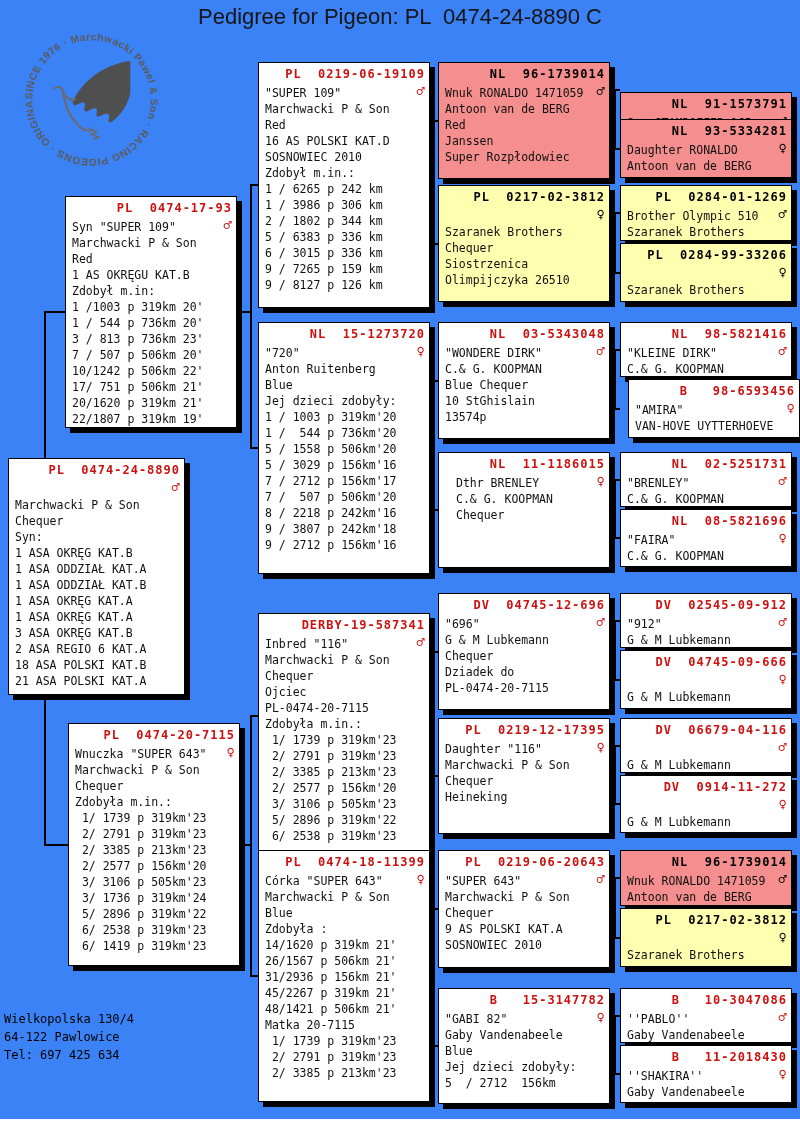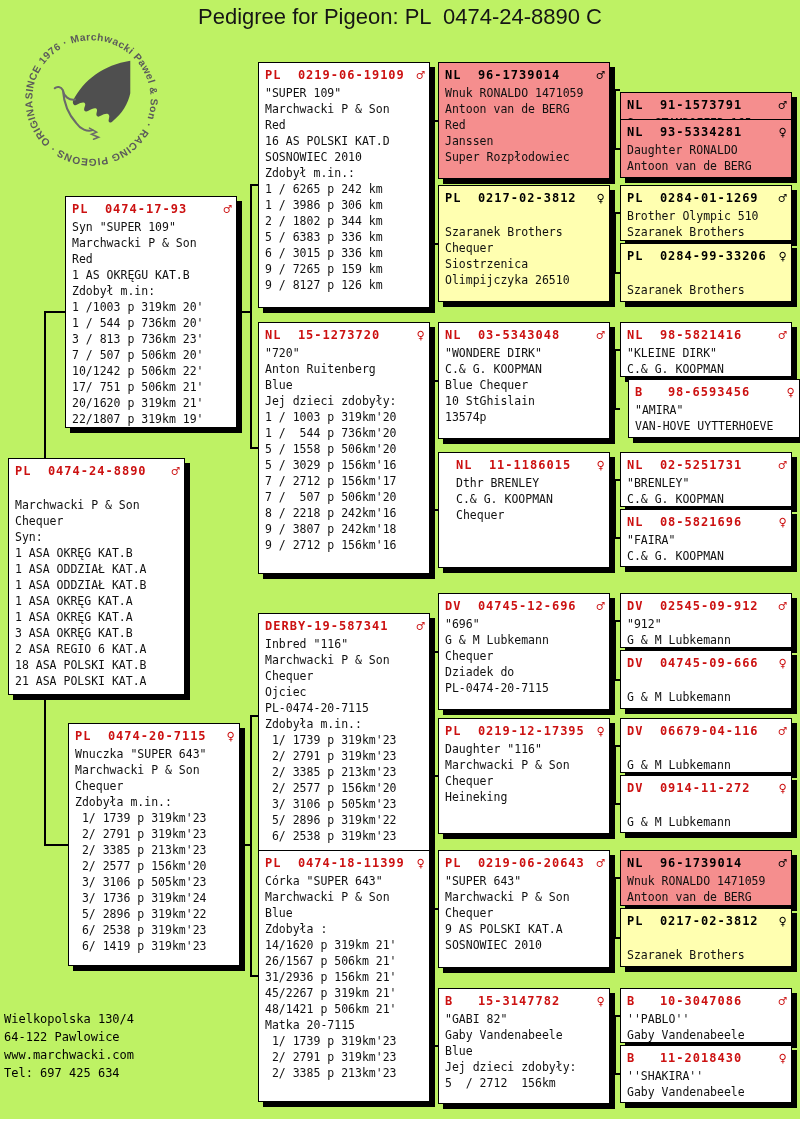--- a/index.html
+++ b/index.html
@@ -1,26 +1,26 @@
 <!DOCTYPE html>
 <html style="--pink: #F58E8E; --yellow: #FFFFB0; --red: #CC1111;"><head>
 <meta charset="utf-8">
 <style>
   html,body{margin:0;padding:0;background:#fff;}
-  #stage{position:relative;width:800px;height:1119px;background:#bef264;overflow:hidden;
+  #stage{position:relative;width:800px;height:1119px;background:#3b82f6;overflow:hidden;
          font-family:"DejaVu Sans Mono",monospace;text-decoration:underline;}
   .title{position:absolute;top:4px;left:0;width:100%;text-align:center;
          font-family:"Liberation Sans",sans-serif;font-size:22px;color:#151515;white-space:pre;}
   .pbox{position:absolute;box-sizing:border-box;border:1px solid #000;background:#fff;
         box-shadow:5px 5px 0 #000;padding:2px 4px 2px 6px;overflow:hidden;z-index:2;}
   .bg-pink{background:var(--pink);}
   .bg-yellow{background:var(--yellow);}
-  .phead{display:flex;justify-content:space-between;align-items:center;
+  .phead{display:flex;justify-content:space-between;align-items:flex-end;
          font-weight:bold;font-size:12px;line-height:18px;height:20px;white-space:pre;
-         letter-spacing:1px;color:#000;}
+         letter-spacing:1px;color:#000;flex-direction:column;}
   .red .ring,.red .sex{color:var(--red);}
   .sex{font-size:14px;line-height:16px;letter-spacing:0;}
   .pline{font-size:11.5px;line-height:16px;height:16px;white-space:pre;color:#101010;}
   .cline{position:absolute;background:#000;z-index:1;}
   .contact{position:absolute;left:4px;top:1010px;color:#000;}
   .contact-name{font-size:17px;font-weight:bold;letter-spacing:1.5px;line-height:24px;}
   .contact-line{font-size:12px;line-height:18px;white-space:pre;}
   .credit{position:absolute;right:5px;top:1129px;font-size:10px;font-style:italic;
           font-weight:bold;color:#222;white-space:pre;}
   #logo{position:absolute;left:18px;top:26px;}
@@ -44,21 +44,20 @@
     <g>
       <path d="M110,34 C84,38 64,53 54,73 C53,76 55,79 58,77 C63,74 68,74 65,80 C64,83 66,85 69,83 C74,80 79,79 77,85 C76,88 78,90 81,88 C86,85 91,85 89,91 C88,94 90,96 93,93 C102,86 108,76 110,66 Z" fill="#4f4f4f"></path>
       <path d="M56,72 C50,73 45,69 44,63 M44,63 C42,59 38,59 36,61 M44,63 C45,76 49,86 57,95 C61,101 68,104 73,102" fill="none" stroke="#6a6a6a" stroke-width="2" stroke-linecap="round"></path>
       <path d="M70,100 l7,4 l-5,2 l7,3 l-5,2" fill="none" stroke="#6a6a6a" stroke-width="1.5" stroke-linecap="round"></path>
     </g>
   </svg>
 
   <div class="contact">
     <div class="contact-line">Wielkopolska 130/4</div>
     <div class="contact-line">64-122 Pawlowice</div>
-    <div class="contact-line">www.marchwacki.com</div>
     <div class="contact-line">Tel: 697 425 634</div>
   </div>
 
   <div class="credit">Compuclub © Marchwacki Pawel &amp; Son</div>
   <div class="edge-mark"></div>
 <div class="pbox bg-white red" style="left: 8px; top: 458px; width: 177px; height: 237px;">
       <div class="phead"><span class="ring">PL  0474-24-8890</span><span class="sex">♂</span></div>
       <div class="pline"></div>
       <div class="pline">Marchwacki P &amp; Son</div>
       <div class="pline">Chequer</div>

